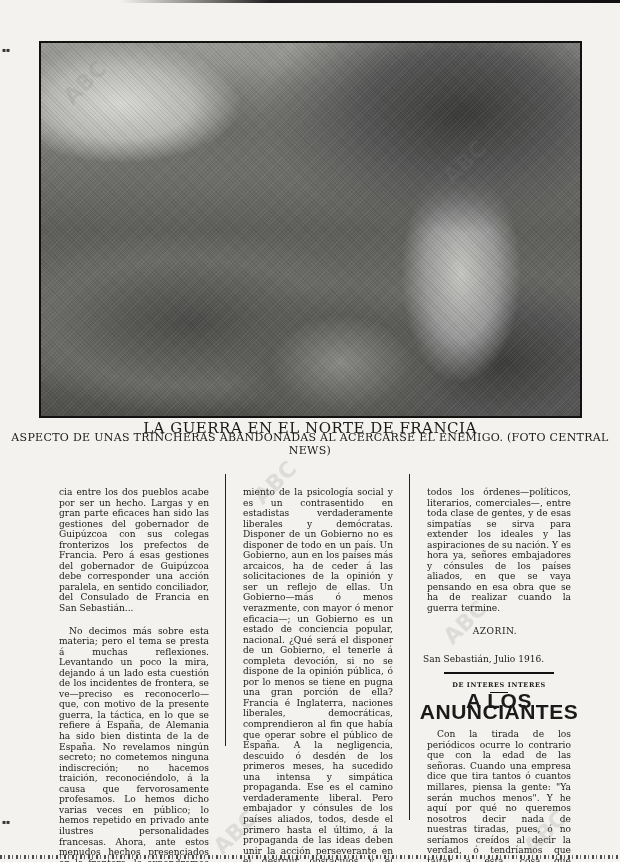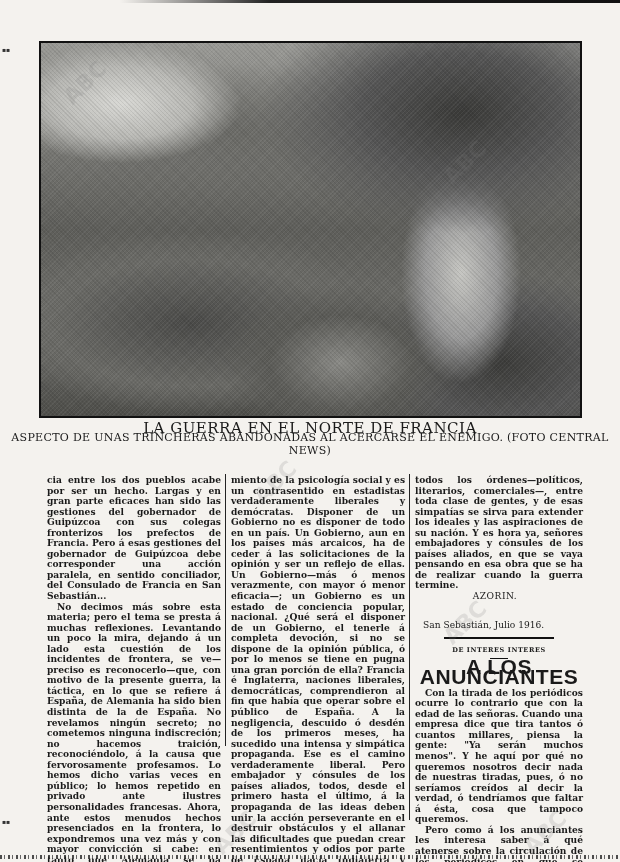--- a/index.html
+++ b/index.html
@@ -15,21 +15,21 @@
       radial-gradient(ellipse 60px 110px at 420px 230px, #c6c6c2 0%, #999 60%, transparent 100%),
       radial-gradient(ellipse 120px 80px at 300px 320px, #8a8a86 0%, #5a5a56 60%, transparent 100%),
       radial-gradient(ellipse 150px 90px at 460px 320px, #3c3c3a 0%, #555 60%, transparent 100%),
       radial-gradient(ellipse 200px 90px at 150px 280px, #4a4a48 0%, #6a6a66 70%, transparent 100%),
       linear-gradient(180deg,#9a9a96 0%,#7a7a76 25%,#5e5e5a 50%,#6e6e6a 75%,#4e4e4a 100%);}
   .photo::after{content:"";position:absolute;inset:0;background:repeating-linear-gradient(45deg,rgba(0,0,0,.08) 0 1px,transparent 1px 3px),repeating-linear-gradient(-45deg,rgba(255,255,255,.06) 0 1px,transparent 1px 3px);}
   .caption{position:absolute;left:0;width:620px;text-align:center;}
   .cap-title{top:419px;font-size:15px;letter-spacing:.5px;}
   .cap-sub{top:431px;font-size:11px;letter-spacing:.3px;}
   .col{position:absolute;top:475px;font-size:9.1px;line-height:10.55px;text-align:justify;hyphens:manual;}
-  .col p{margin:0;text-indent:10px;font-weight:bold;}
+  .col p{margin:12px;text-indent:10px;}
   .col p.noindent{text-indent:0;}
   .c1{left:47px;width:174px;}
   .c2{left:231px;width:174px;}
   .c3{left:415px;width:168px;}
   .vrule{position:absolute;top:474px;width:1px;background:#222;}
   .sig{text-align:center;margin-top:0;padding-right:8px;letter-spacing:.5px;}
   .date{margin-top:18px;padding-left:8px;}
   .sep{width:110px;height:2px;background:#111;margin:7px auto 6px;}
   .kicker{text-align:center;font-size:6.5px;letter-spacing:.6px;font-weight:bold;}
   .kicker-rule{width:18px;height:1px;background:#111;margin:2px auto 3px;}

